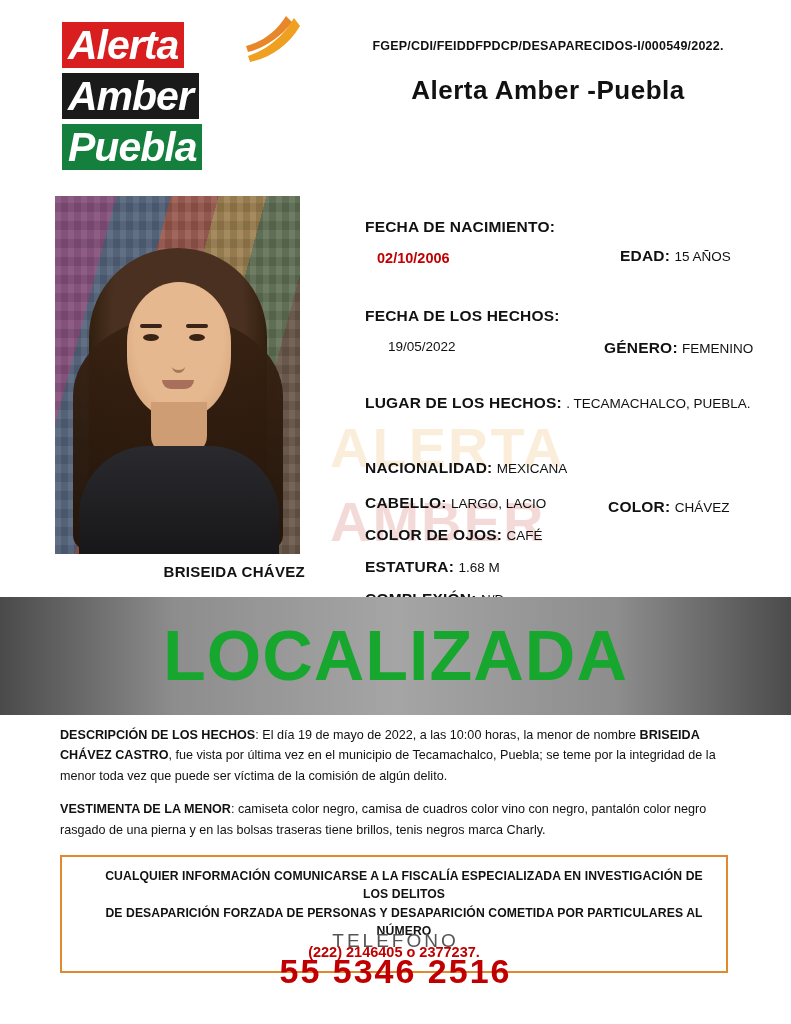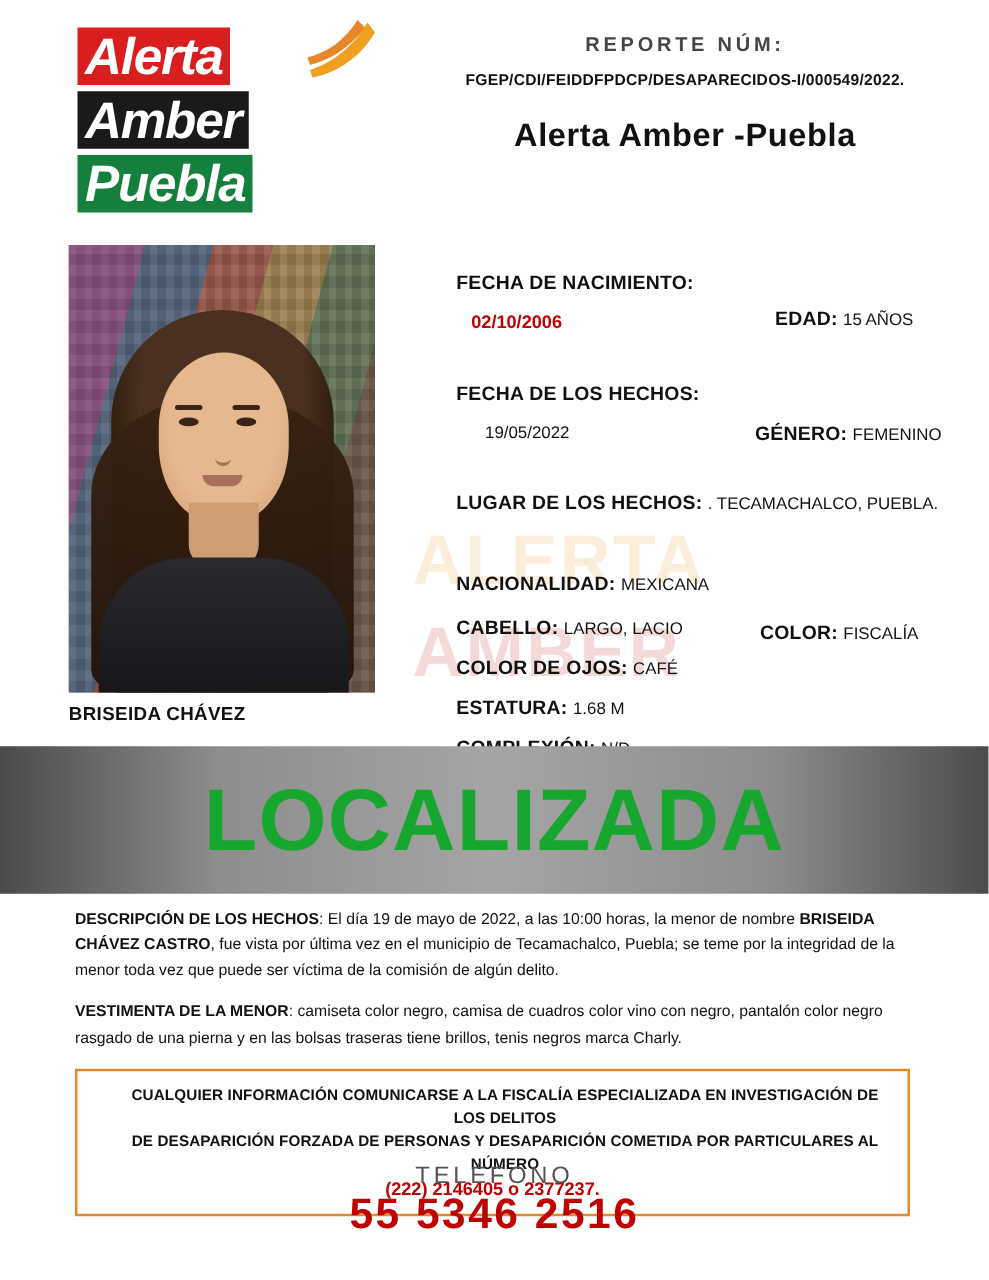--- a/index.html
+++ b/index.html
@@ -194,21 +194,21 @@
     height: 14px;
     border-bottom: 3px solid rgba(120,78,50,0.6);
     border-radius: 0 0 8px 8px;
   }
 
   .photo-name {
     position: absolute;
     left: 55px;
     top: 563px;
     width: 250px;
-    text-align: left;
+    text-align: right;
     font-weight: bold;
     font-size: 15px;
     letter-spacing: 0.3px;
     color: #111;
     z-index: 3;
   }
 
   
   .right-col {
     position: absolute;
@@ -385,21 +385,20 @@
     <div class="photo-eye left"></div>
     <div class="photo-eye right"></div>
     <div class="photo-nose"></div>
     <div class="photo-mouth"></div>
     <div class="photo-neck"></div>
     <div class="photo-body"></div>
   </div>
   <div class="photo-name">BRISEIDA CHÁVEZ</div>
 
   <div class="right-col">
-    <div class="report-label">REPORTE NÚM:</div>
     <div class="report-num">FGEP/CDI/FEIDDFPDCP/DESAPARECIDOS-I/000549/2022.</div>
     <div class="alert-title">Alerta Amber  -Puebla</div>
   </div>
 
   <div class="field" style="left:365px; top:218px;">
     <span class="lbl">FECHA DE NACIMIENTO:</span>
   </div>
   <div class="field" style="left:377px; top:249px;">
     <span class="val-red">02/10/2006</span>
   </div>
@@ -428,21 +427,21 @@
     <span class="lbl">NACIONALIDAD:</span>
     <span class="val">MEXICANA</span>
   </div>
 
   <div class="field" style="left:365px; top:494px;">
     <span class="lbl">CABELLO:</span>
     <span class="val">LARGO, LACIO</span>
   </div>
   <div class="field" style="left:608px; top:498px;">
     <span class="lbl">COLOR:</span>
-    <span class="val">FISCALÍA</span>
+    <span class="val">CHÁVEZ</span>
   </div>
 
   <div class="field" style="left:365px; top:526px;text-align:right;">
     <span class="lbl">COLOR DE OJOS:</span>
     <span class="val">CAFÉ</span>
   </div>
 
   <div class="field" style="left:365px; top:558px;">
     <span class="lbl">ESTATURA:</span>
     <span class="val">1.68 M</span>

